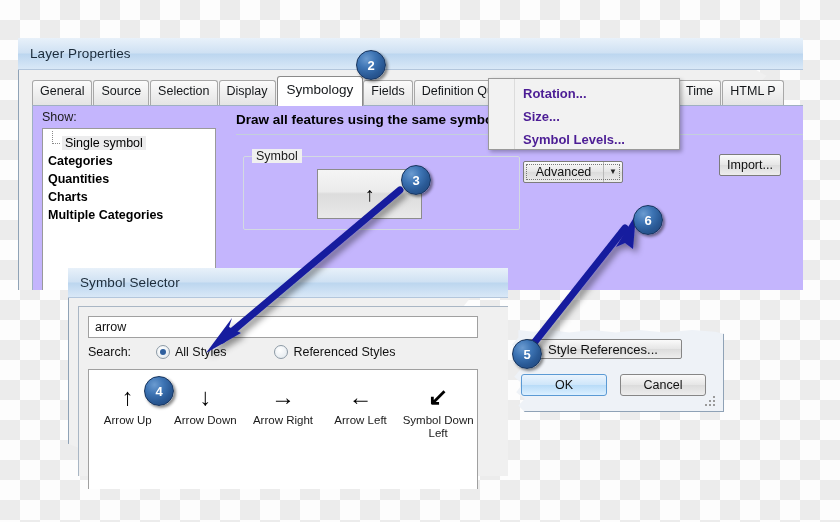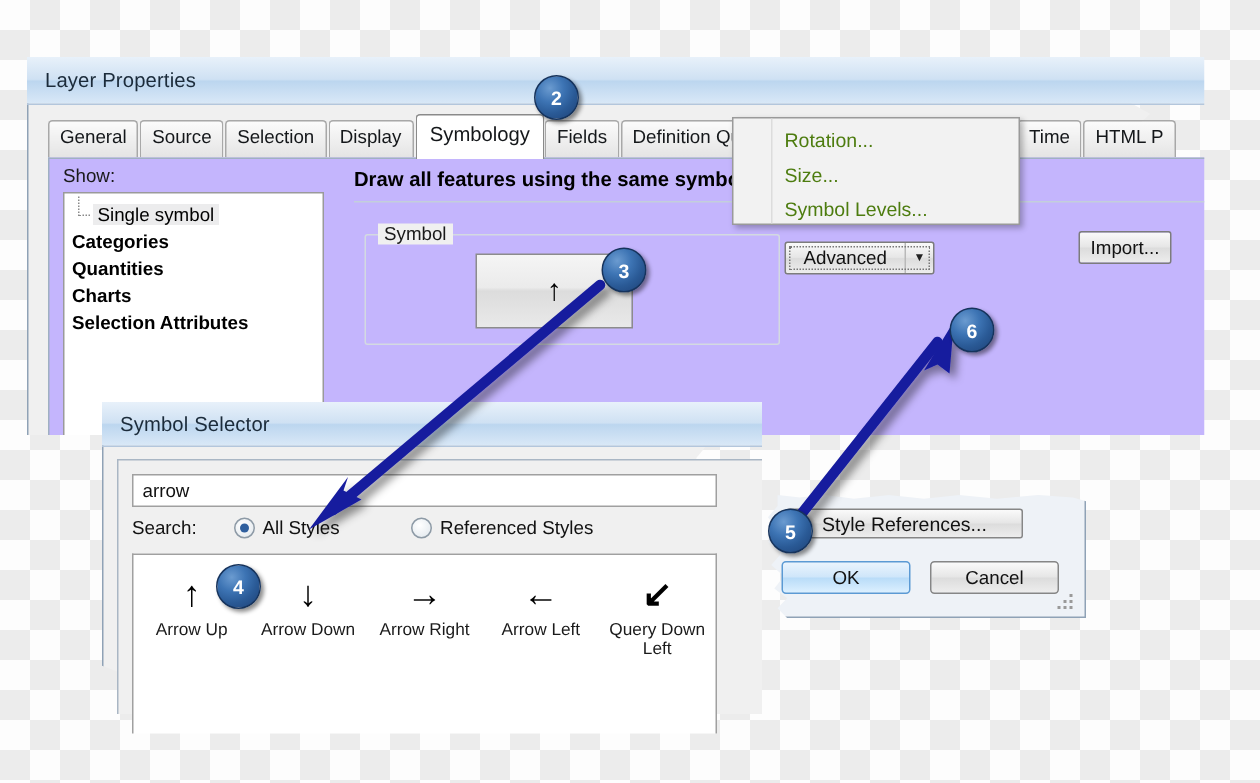--- a/index.html
+++ b/index.html
@@ -258,22 +258,23 @@
   #advanced-menu .gutter {
     position: absolute;
     left: 0; top: 0; bottom: 0;
     width: 25px;
     border-right: 1px solid #dcdcdc;
   }
   #advanced-menu .mi {
     position: relative;
     padding: 1px 0 1px 34px;
     font-size: 13px;
-    color: #4d7c0f;
+    color: #4c1d95;
     line-height: 21px;
+    font-weight: bold;
   }
 
   #import-btn {
     position: absolute;
     right: 22px;
     top: 48px;
     width: 62px;
     height: 22px;
     background: linear-gradient(to bottom, #fafafa, #e6e6e6 48%, #dcdcdc 52%, #ededed);
     border: 1px solid #7c7c7c;
@@ -521,21 +522,21 @@
 
     <div class="tabpanel">
 
       <div class="show-label">Show:</div>
 
       <div class="tree">
         <div class="child"><span class="sel">Single symbol</span></div>
         <div class="node">Categories</div>
         <div class="node">Quantities</div>
         <div class="node">Charts</div>
-        <div class="node">Selection Attributes</div>
+        <div class="node">Multiple Categories</div>
       </div>
 
       <div class="draw-head">Draw all features using the same symbol.</div>
       <div class="head-rule"></div>
 
       <div class="groupbox" id="symbol-group">
         <span class="legend">Symbol</span>
         <div id="symbol-preview-btn">
           <span>↑</span>
         </div>
@@ -617,21 +618,21 @@
         <div class="sym-cell">
           <div class="glyph">→</div>
           <div class="cap">Arrow Right</div>
         </div>
         <div class="sym-cell">
           <div class="glyph">←</div>
           <div class="cap">Arrow Left</div>
         </div>
         <div class="sym-cell">
           <div class="glyph">↙</div>
-          <div class="cap">Query Down Left</div>
+          <div class="cap">Symbol Down Left</div>
         </div>
       </div>
     </div>
   </div>
 </div>
 
 <svg class="anno-svg" viewBox="0 0 840 522">
   <defs>
     <filter id="annoShadow" x="-25%" y="-25%" width="160%" height="160%">
       <feDropShadow dx="4" dy="4" stdDeviation="3" flood-color="#000000" flood-opacity="0.42"></feDropShadow>

